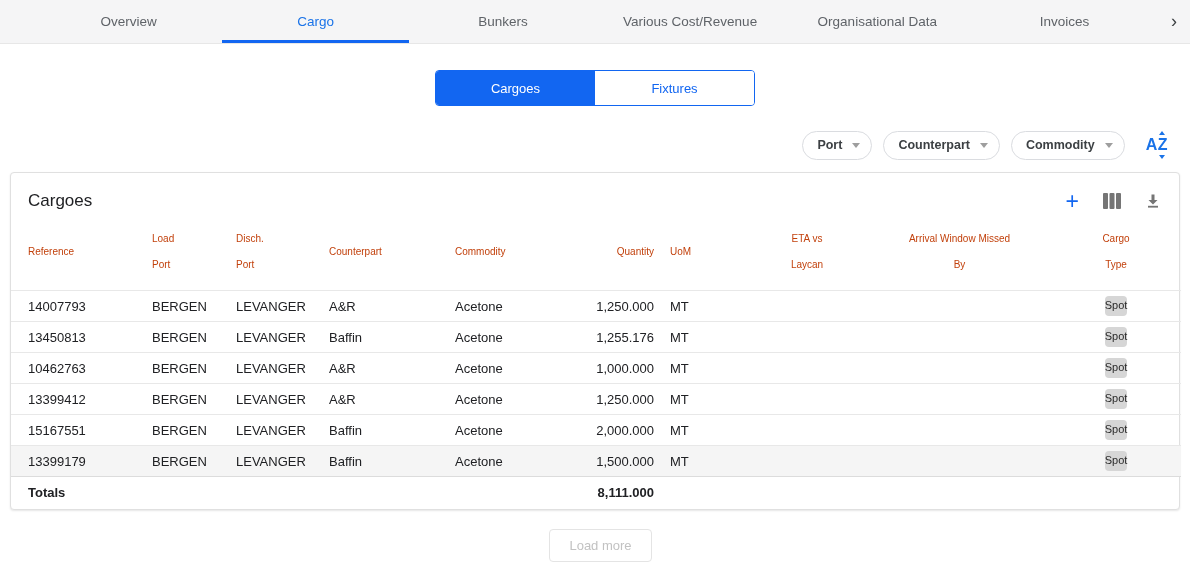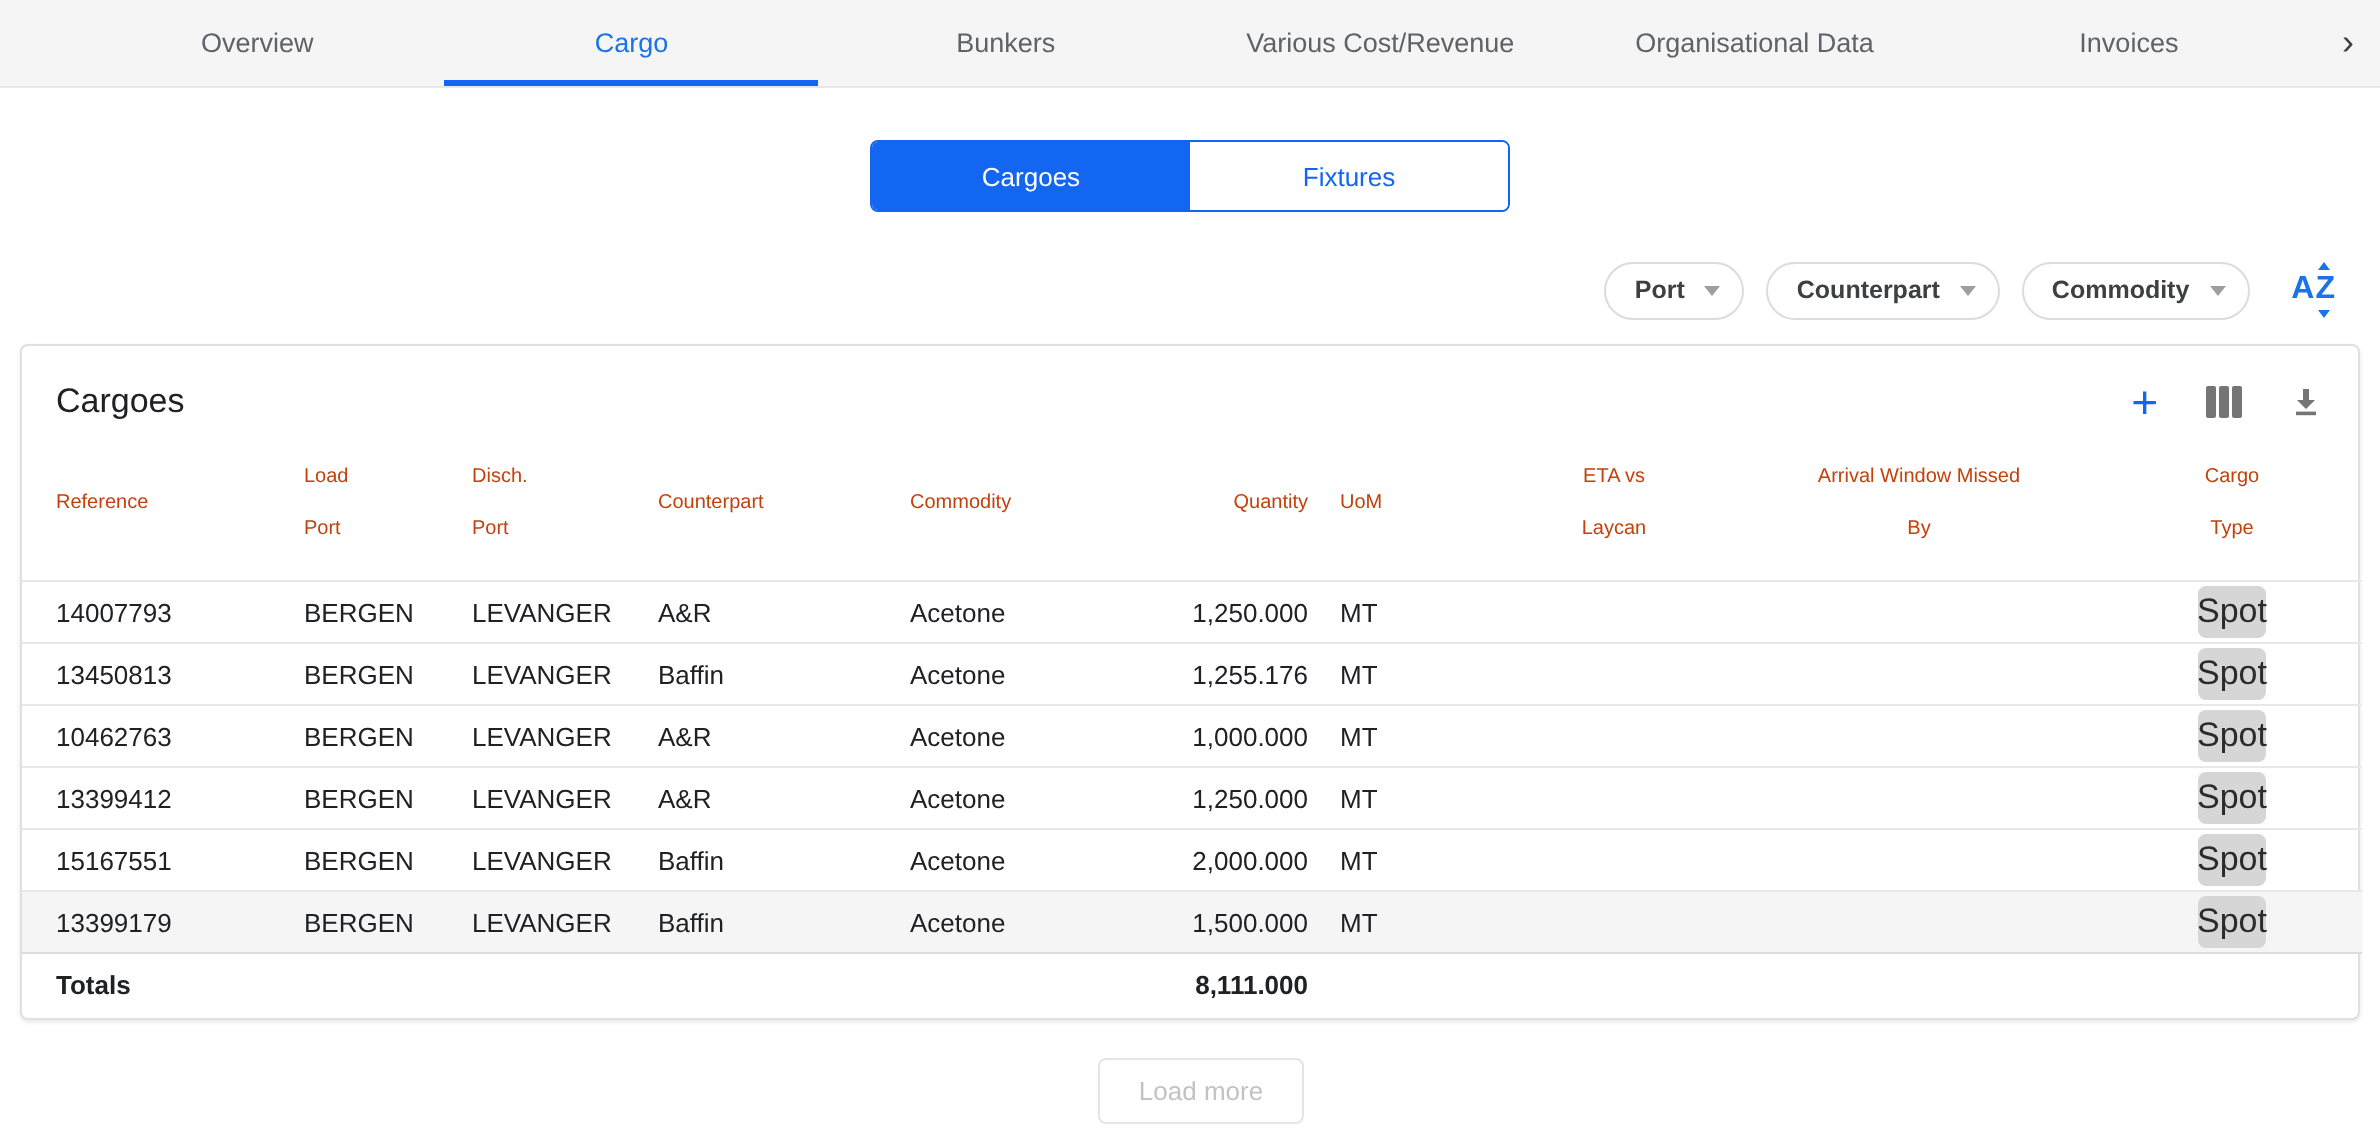--- a/index.html
+++ b/index.html
@@ -182,21 +182,21 @@
   th.al-center, td.al-center { text-align: center; }
   th:first-child, td:first-child { padding-left: 17px; }
   th:last-child, td:last-child { padding-right: 14px; }
   tr.highlighted td { background: #f5f5f5; }
   .badge {
     display: inline-block;
     background: var(--badge-bg);
     color: #2b2b2b;
     border-radius: 4px;
     padding: 3px 0;
-    font-size: 17px;
+    font-size: 11px;
     line-height: 1.2;
   }
   tr.totals-row td {
     border-top: 1px solid #dcdcdc;
     font-weight: 700;
     height: 32px;
   }
   
   .load-more-wrap { display: flex; justify-content: center; margin: 19px 0 16px 11px; }
   .load-more {

